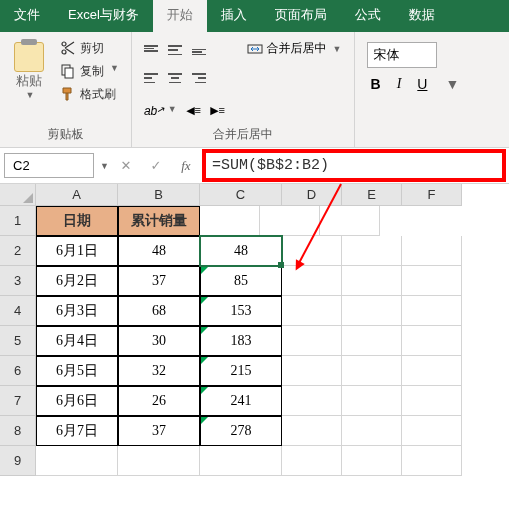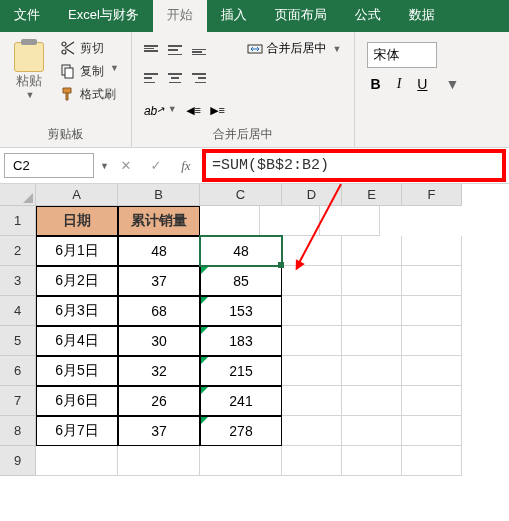--- a/index.html
+++ b/index.html
@@ -40,21 +40,21 @@
 .corner::after { content: ""; position: absolute; right: 2px; bottom: 2px; border-style: solid; border-width: 0 0 10px 10px; border-color: transparent transparent #b0b0b0 transparent; }
 .grid-wrap { display: flex; }
 .row-headers { display: flex; flex-direction: column; }
 .rh { width: 36px; background: #e6e6e6; border-right: 1px solid #ccc; border-bottom: 1px solid #ccc; display: flex; align-items: center; justify-content: center; font-size: 13px; color: #333; }
 .col-headers { display: flex; }
 .ch { background: #e6e6e6; border-right: 1px solid #ccc; border-bottom: 1px solid #ccc; display: flex; align-items: center; justify-content: center; font-size: 13px; color: #333; height: 22px; }
 .cells { display: flex; flex-direction: column; }
 .row { display: flex; }
 .cell { border-right: 1px solid #d4d4d4; border-bottom: 1px solid #d4d4d4; display: flex; align-items: center; justify-content: center; font-size: 14px; background: #fff; position: relative; }
 .hdr-cell { background: #e8b088; color: #333; font-weight: bold; border: 1px solid #000 !important; }
-.data-cell { border: 1px solid #000 !important; }
+.data-cell { border: 1px solid #000 !important; font-family: Liberation Serif, serif; }
 .sel-cell { outline: 2px solid #217346; outline-offset: -1px; z-index: 2; }
 .fill-handle { position: absolute; right: -3px; bottom: -3px; width: 6px; height: 6px; background: #217346; z-index: 3; }
 .tri { position: absolute; left: 0; top: 0; width: 0; height: 0; border-style: solid; border-width: 7px 7px 0 0; border-color: #00a650 transparent transparent transparent; }
 .w-a { width: 82px; } .w-b { width: 82px; } .w-c { width: 82px; } .w-d { width: 60px; } .w-e { width: 60px; } .w-f { width: 60px; }
 .h-hdr { height: 30px; } .h-row { height: 30px; } .h-empty { height: 30px; }
 .arrow-line { position: absolute; width: 2px; background: #ff0000; transform-origin: top center; z-index: 10; }
 .arrow-head { position: absolute; width: 0; height: 0; border-left: 5px solid transparent; border-right: 5px solid transparent; border-top: 10px solid #ff0000; z-index: 11; }
 </style>
 </head>
 <body>

